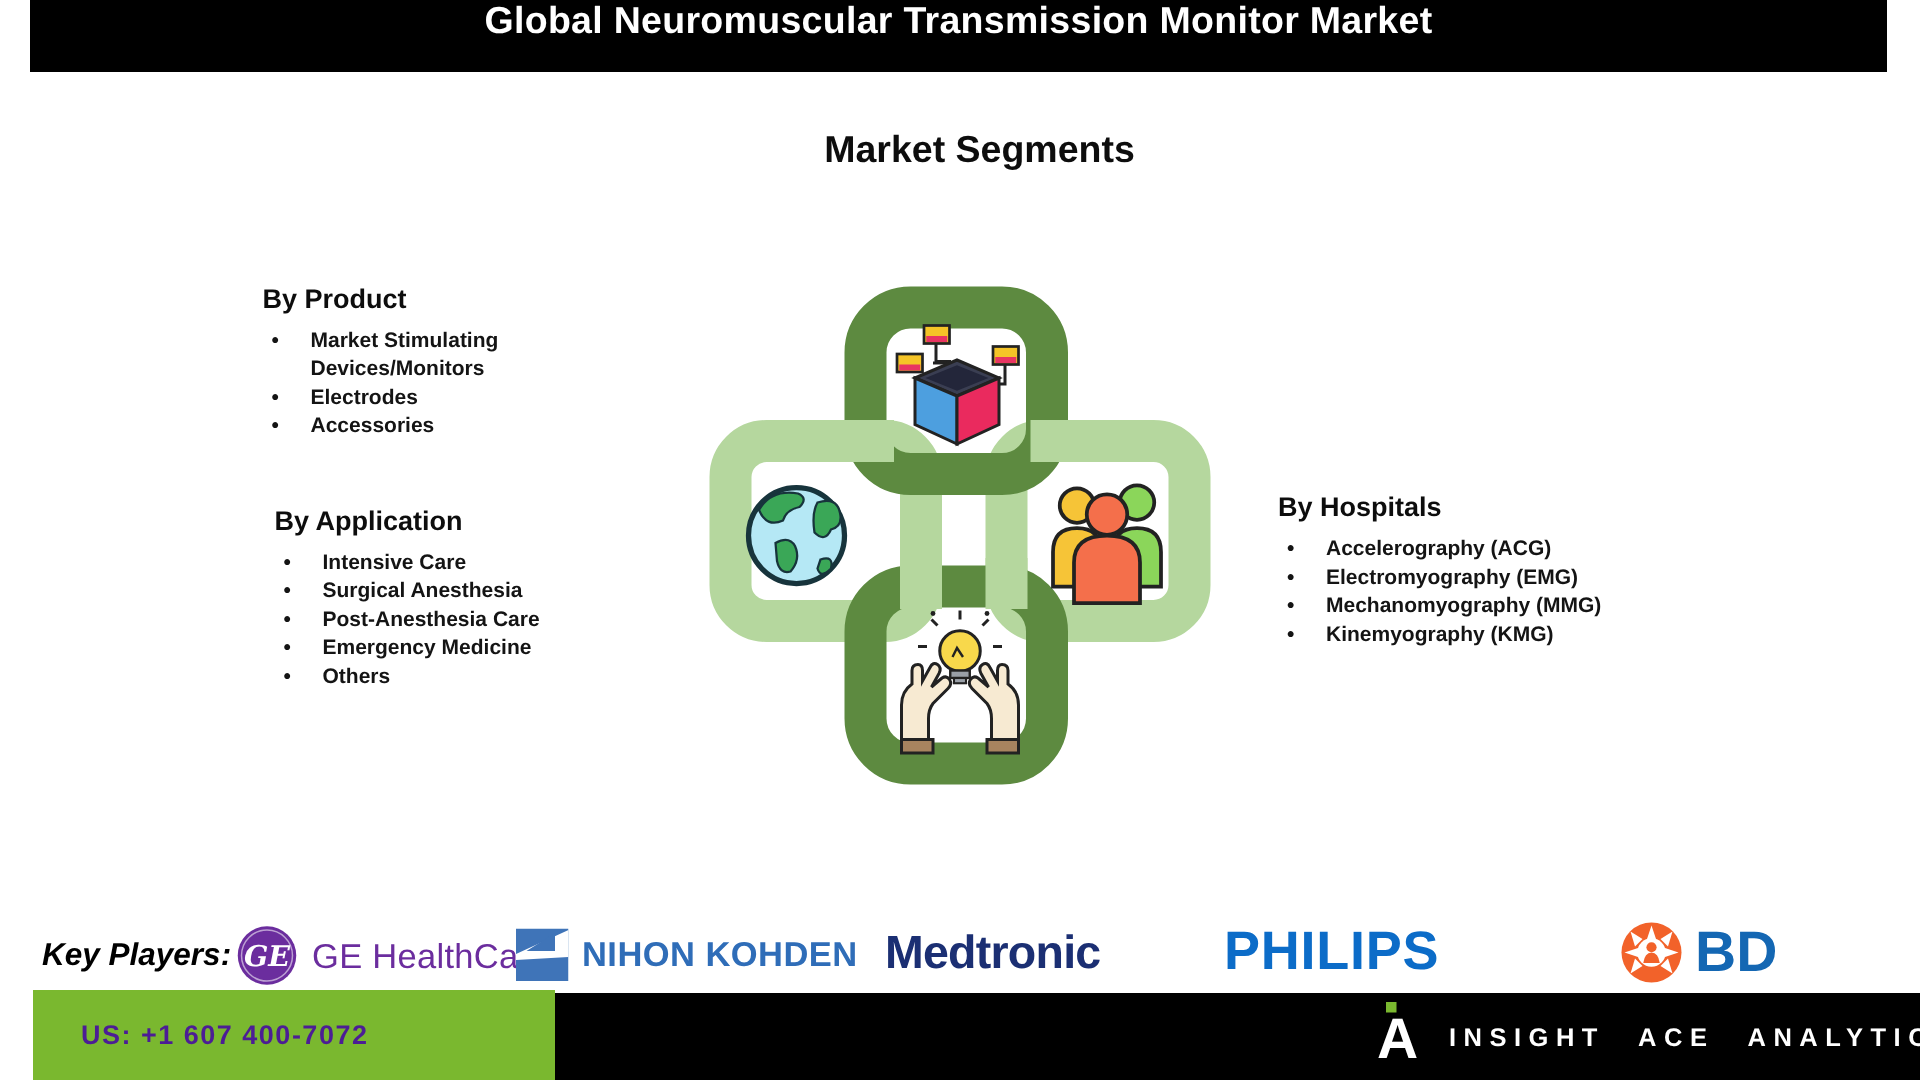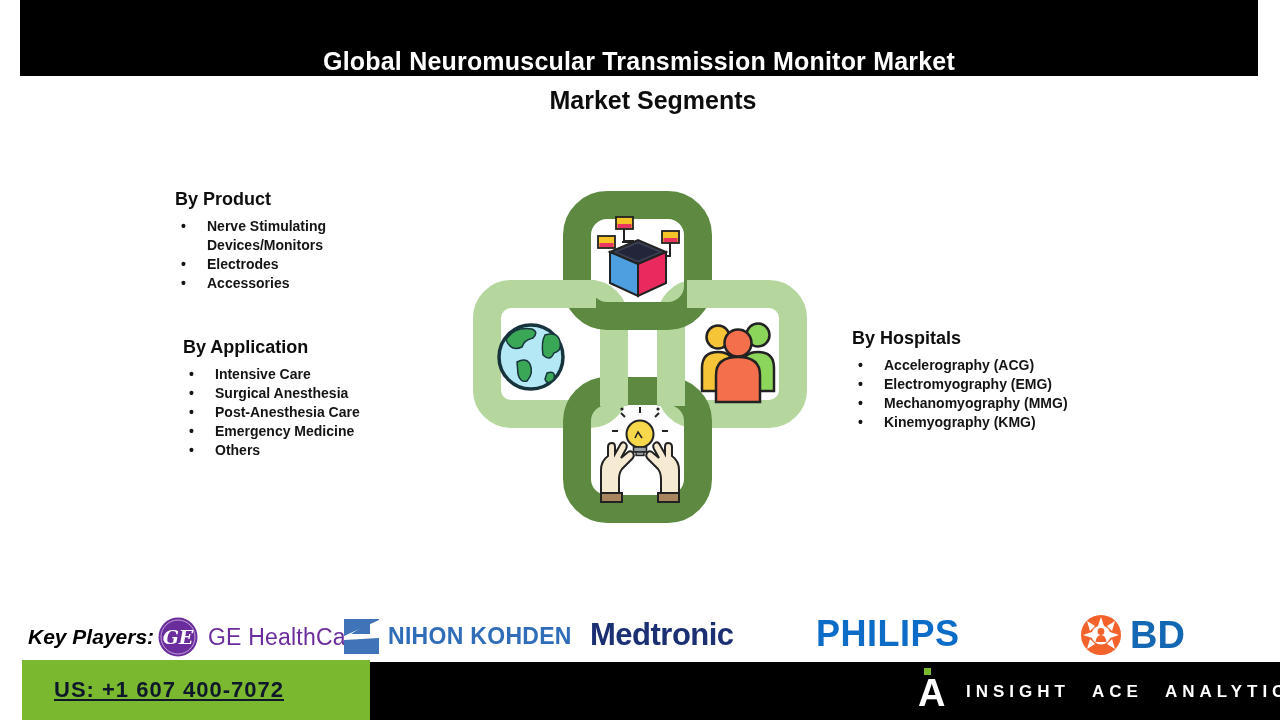--- a/index.html
+++ b/index.html
@@ -1,21 +1,21 @@
 <!DOCTYPE html>
 <html><head>
 <meta charset="utf-8">
 <style>
   html,body{margin:0;padding:0;background:#e8e8e8;}
   .page{position:relative;width:1280px;height:720px;background:#ffffff;overflow:hidden;
         font-family:"Liberation Sans",sans-serif;color:#111;}
 
   
-  .banner{position:absolute;left:20px;top:0;width:1238px;height:76px;background:#000;
-          display:flex;align-items:flex-end;justify-content:center;}
+  .banner{position:absolute;left:20px;top:0;width:1238px;height:48px;background:#000;
+          display:flex;align-items:flex-start;justify-content:center;}
   .banner h1{margin:0;color:#fff;font-size:25px;font-weight:bold;letter-spacing:.2px;}
 
   .subtitle{position:absolute;left:0;top:86px;width:1306px;text-align:center;
             font-size:25px;font-weight:bold;color:#0d0d0d;}
 
   
   .seg{position:absolute;}
   .seg h3{margin:0 0 7px 0;font-size:18px;font-weight:bold;color:#0d0d0d;white-space:pre-wrap;}
   .seg ul{list-style:none;margin:0;padding:0;font-size:14px;font-weight:bold;color:#141414;}
   .seg li{position:relative;padding-left:32px;line-height:19px;margin:0;}
@@ -40,21 +40,21 @@
   .logo-mdt .word{font-size:31px;font-weight:bold;color:#1b2f73;letter-spacing:-.5px;}
   .logo-phi{left:816px;top:613px;justify-content:flex-end;}
   .logo-phi .word{font-size:36px;font-weight:bold;color:#0c6cc8;letter-spacing:.5px;}
   .logo-bd{left:1078px;top:612px;gap:6px;}
   .logo-bd .word{font-size:38px;font-weight:bold;color:#1467b3;}
 
   
   .footer-black{position:absolute;left:358px;top:662px;width:922px;height:58px;background:#000;}
   .footer-green{position:absolute;left:22px;top:660px;width:348px;height:60px;background:#7ab82f;
                 display:flex;align-items:center;}
-  .footer-green .phone{padding-left:32px;font-size:22px;font-weight:bold;color:#0f172a;letter-spacing:1px;text-decoration:underline;}
+  .footer-green .phone{padding-left:32px;font-size:18px;font-weight:bold;color:#4c1d95;letter-spacing:1px;}
   .ia-logo{position:absolute;left:916px;top:666px;display:flex;align-items:flex-end;gap:16px;}
   .ia-mark{position:relative;width:34px;height:46px;}
   .ia-mark .glyph{position:absolute;left:2px;bottom:0;font-size:38px;line-height:38px;
                   font-weight:bold;color:#fff;}
   .ia-mark .dot{position:absolute;left:8px;top:2px;width:7px;height:7px;background:#7ab82f;}
   .ia-text{color:#fff;font-size:17px;font-weight:bold;letter-spacing:5px;word-spacing:13px;
            padding-bottom:10px;white-space:nowrap;}
 </style>
 </head>
 <body>
@@ -63,21 +63,21 @@
 
   <div class="banner">
     <h1>Global Neuromuscular Transmission Monitor Market</h1>
   </div>
 
   <div class="subtitle">Market Segments</div>
 
   <div class="seg" id="seg-product">
     <h3>By Product</h3>
     <ul>
-      <li>Nerve Stimulating Devices/Monitors</li>
+      <li>Market Stimulating Devices/Monitors</li>
       <li>Electrodes</li>
       <li>Accessories</li>
     </ul>
   </div>
 
   <div class="seg" id="seg-application">
     <h3>By Application</h3>
     <ul>
       <li>Intensive Care</li>
       <li>Surgical Anesthesia</li>

